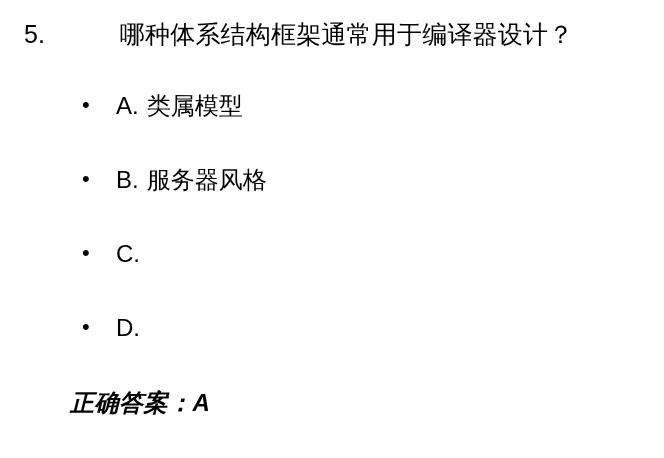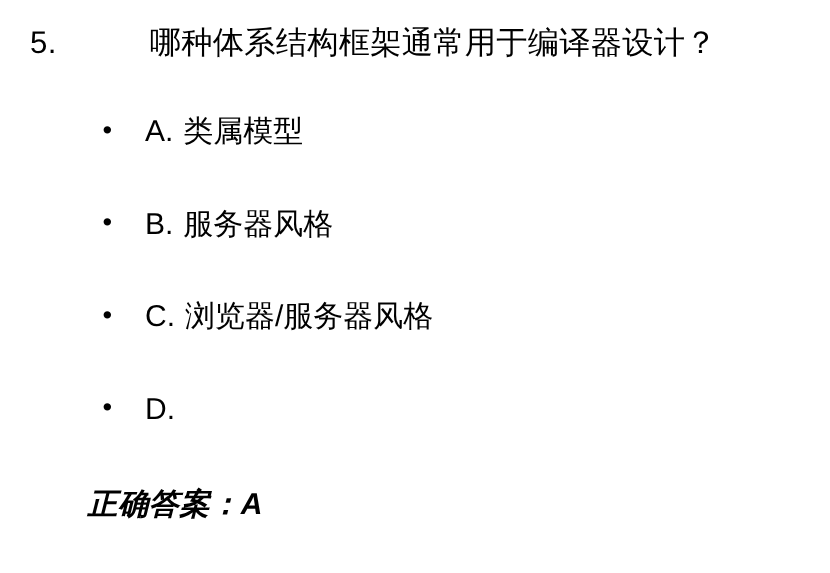--- a/index.html
+++ b/index.html
@@ -92,21 +92,20 @@
       <span class="opt-text">类属模型</span>
     </li>
     <li class="option">
       <span class="bullet">•</span>
       <span class="opt-letter">B.</span>
       <span class="opt-text">服务器风格</span>
     </li>
     <li class="option">
       <span class="bullet">•</span>
       <span class="opt-letter">C.</span>
-      <span class="opt-text">浏览器/服务器风格</span>
     </li>
     <li class="option">
       <span class="bullet">•</span>
       <span class="opt-letter">D.</span>
     </li>
   </ul>
 
   <div class="answer">正确答案：A</div>
 
 </div>

